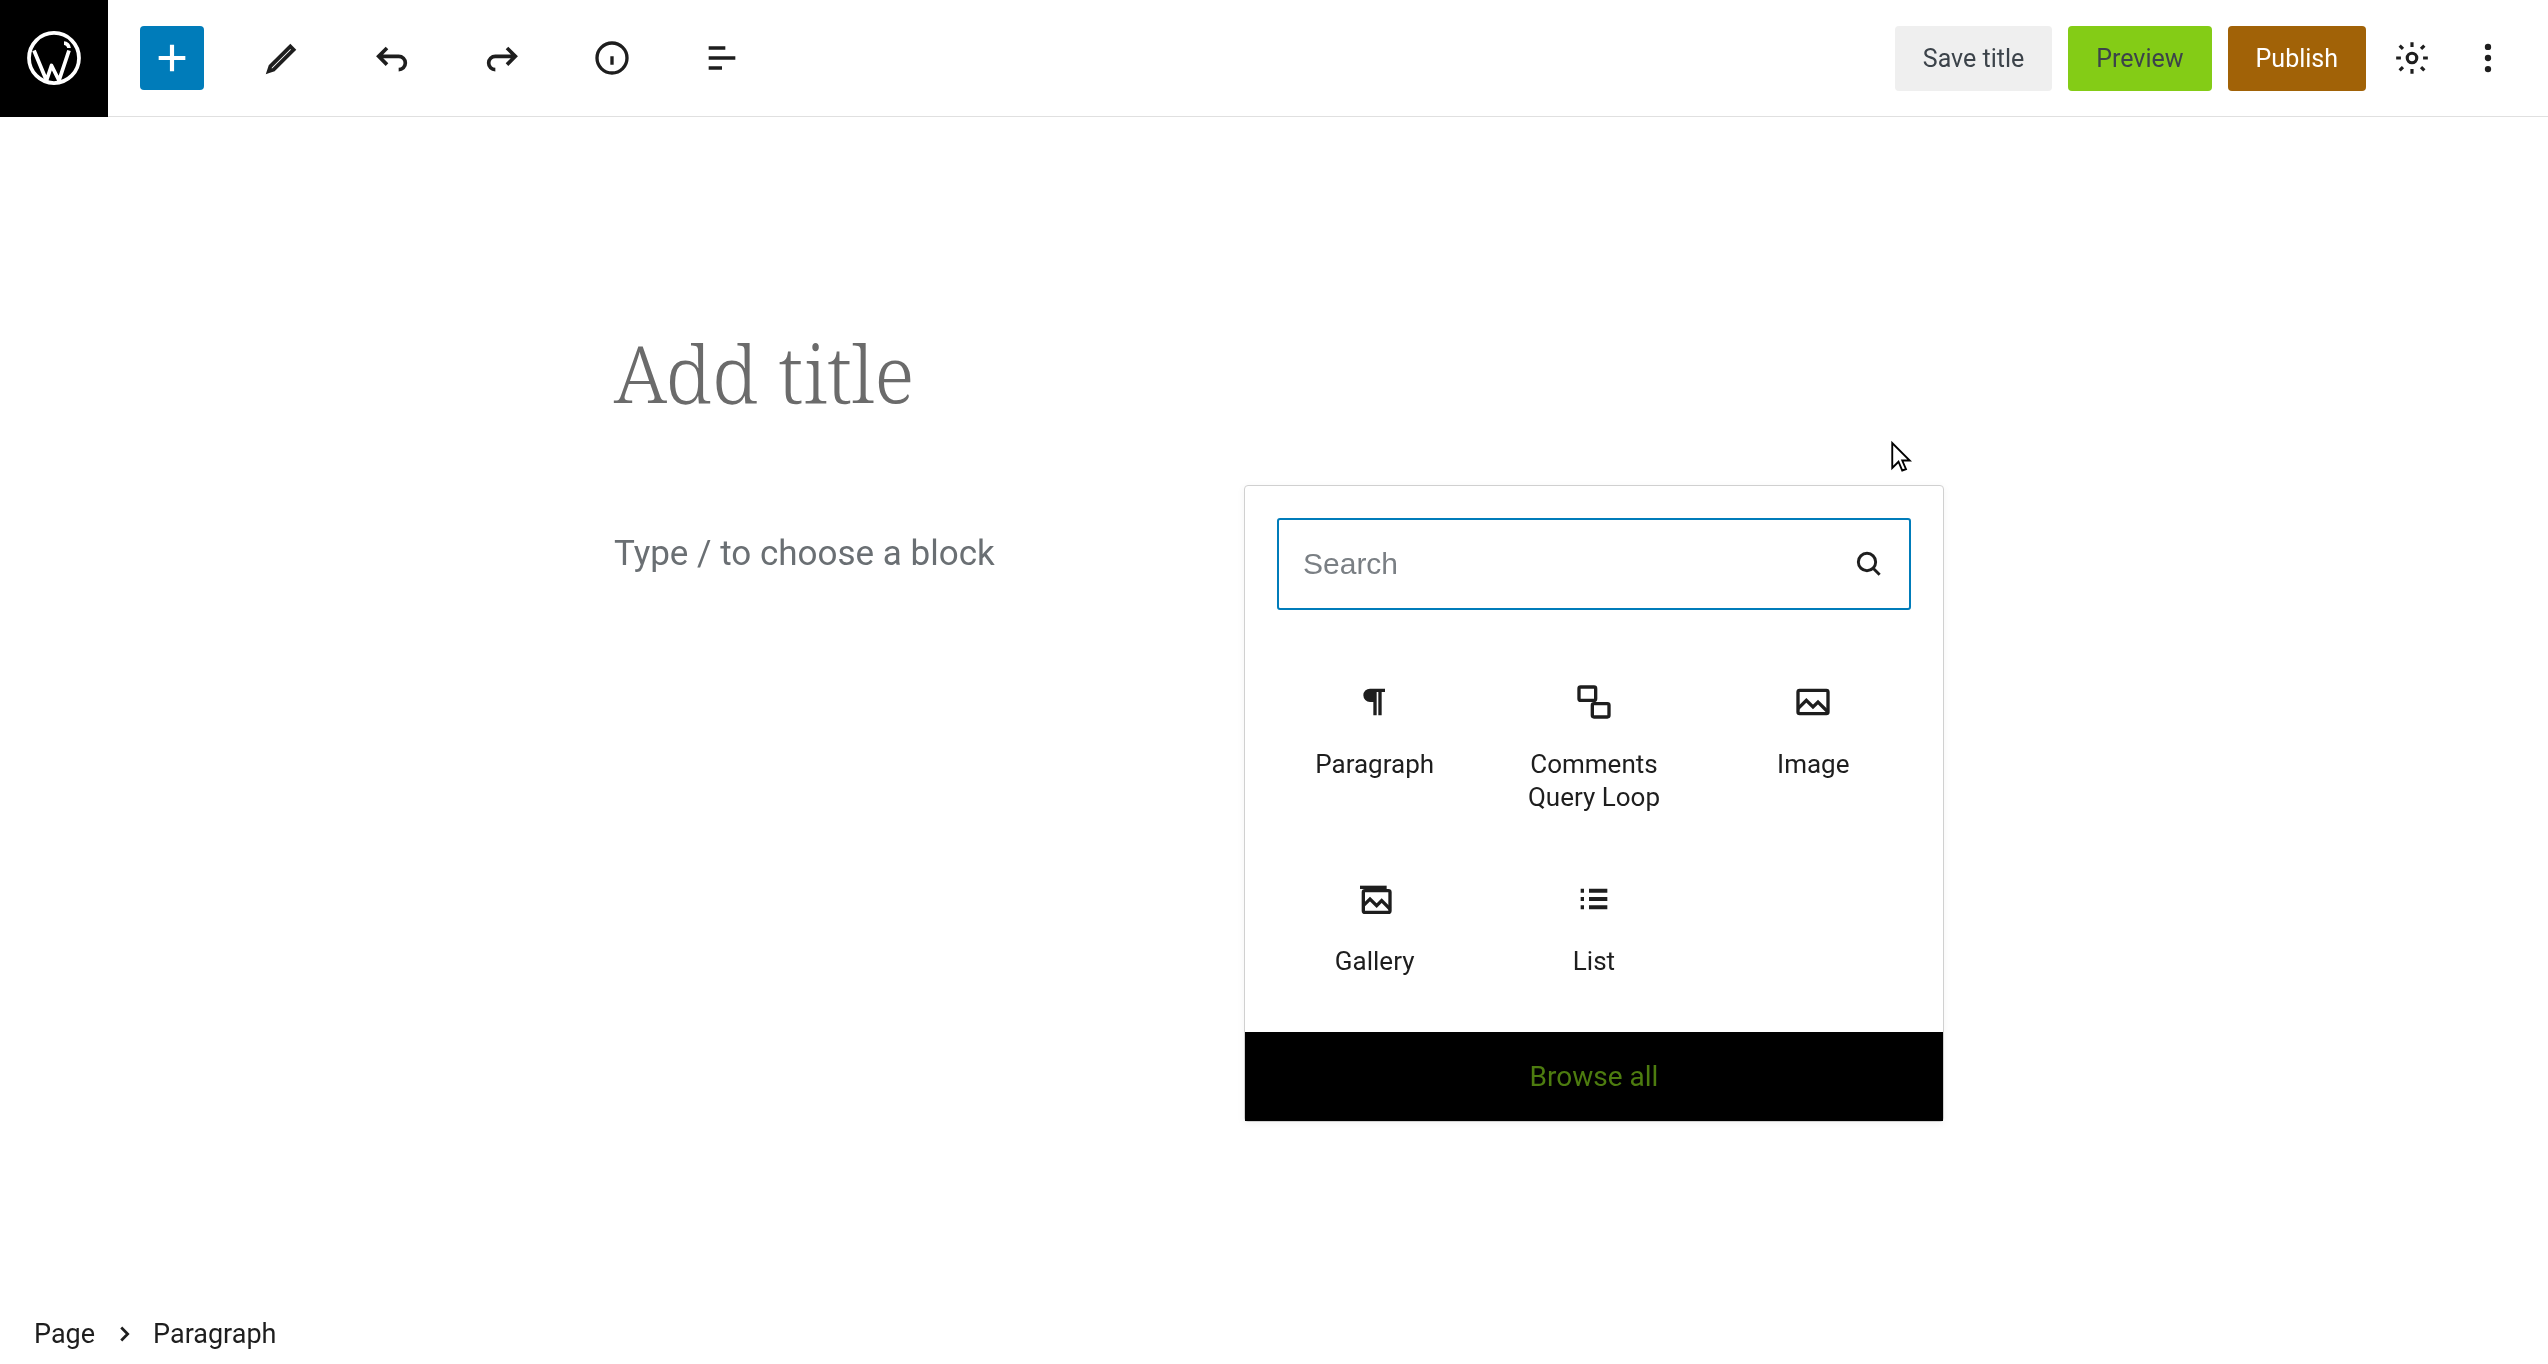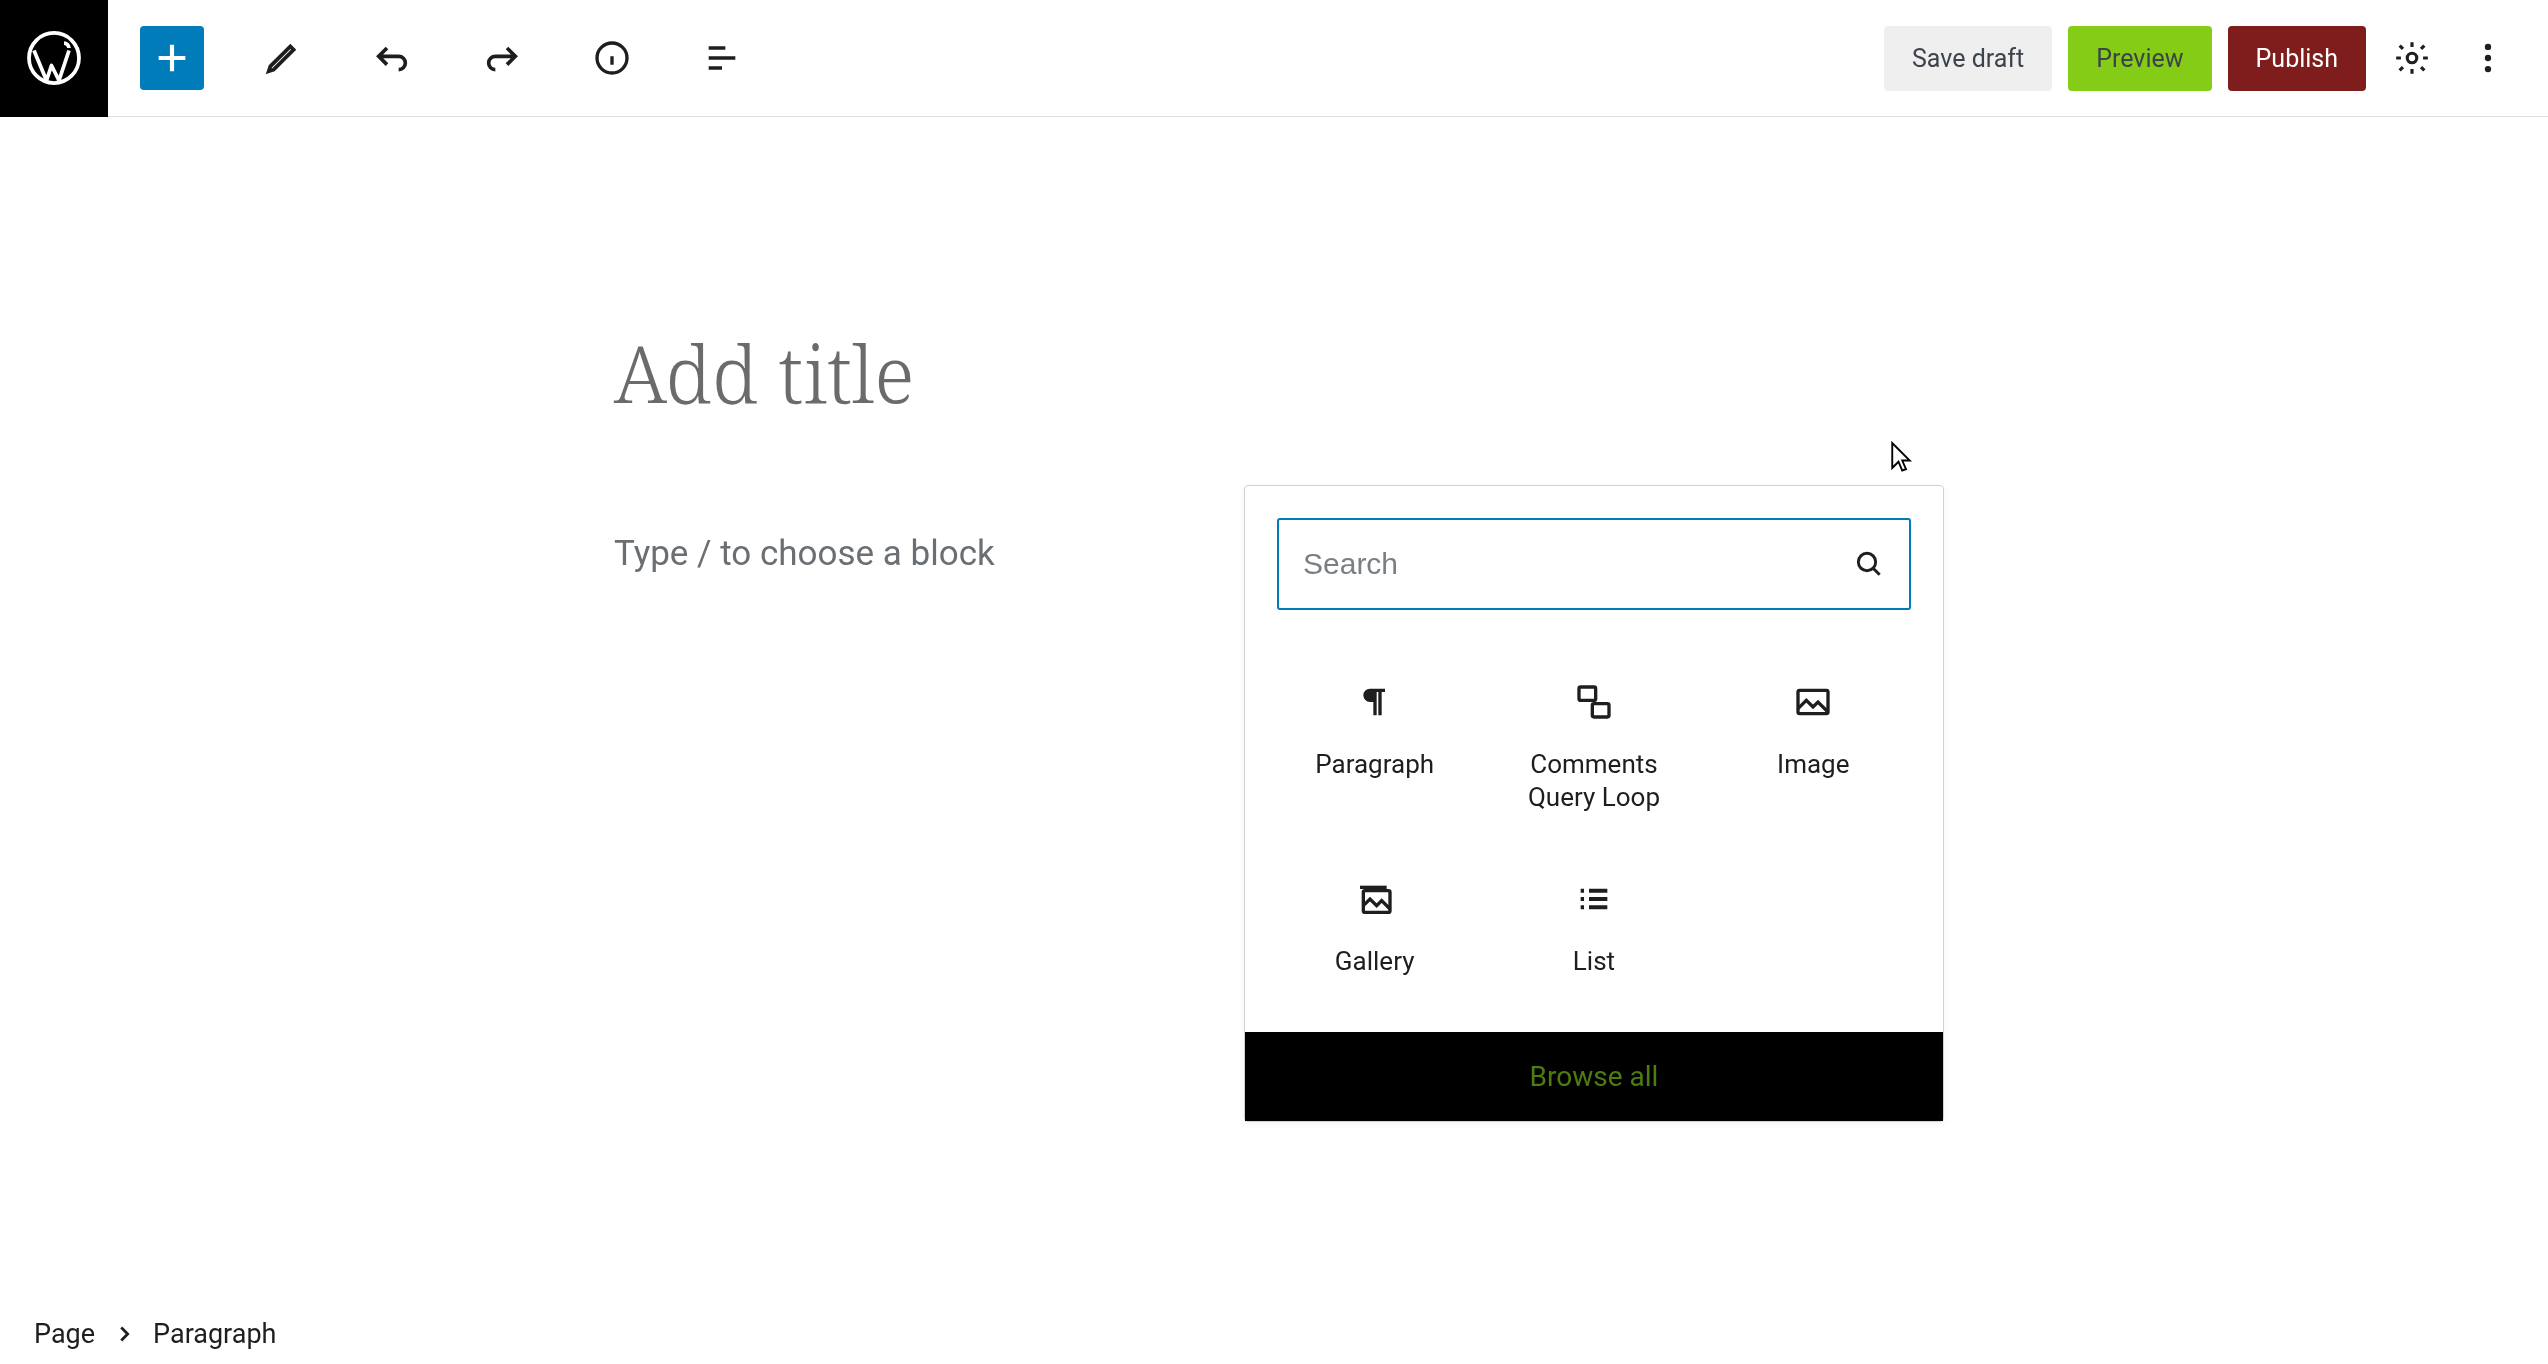--- a/index.html
+++ b/index.html
@@ -57,21 +57,21 @@
 }
 .action-btn {
   padding: 18px 28px;
   border-radius: 4px;
   font-size: 25px;
   cursor: pointer;
   font-weight: 400;
 }
 .action-btn.tertiary { background: #efefef; color: #3c434a; }
 .action-btn.secondary { background: #84cc16; color: #3c434a; }
-.action-btn.primary-pub { background: #7f1d1d; color: #fff; }
+.action-btn.primary-pub { background: #a16207; color: #fff; }
 .icon-btn {
   width: 60px;
   height: 60px;
   display: flex;
   align-items: center;
   justify-content: center;
   cursor: pointer;
 }
 .icon-btn svg { width: 38px; height: 38px; color: #1e1e1e; }
 
@@ -240,21 +240,21 @@
         </svg>
     </div>
     <div class="tb-btn">
       <svg viewBox="0 0 24 24" fill="none" stroke="currentColor" stroke-width="2.2">
           <path d="M4 6h10M4 12h16M4 18h8"></path>
         </svg>
     </div>
   </div>
 
   <div class="toolbar-right">
-    <div class="action-btn tertiary">Save draft</div>
+    <div class="action-btn tertiary">Save title</div>
     <div class="action-btn secondary">Preview</div>
     <div class="action-btn primary-pub">Publish</div>
     <div class="icon-btn">
       <svg viewBox="0 0 24 24" fill="none" stroke="currentColor" stroke-width="2">
         <circle cx="12" cy="12" r="3"></circle>
         <path d="M12 2v3M12 19v3M4.2 4.2l2.1 2.1M17.7 17.7l2.1 2.1M2 12h3M19 12h3M4.2 19.8l2.1-2.1M17.7 6.3l2.1-2.1"></path>
       </svg>
     </div>
     <div class="icon-btn">
       <svg viewBox="0 0 24 24" fill="currentColor">

